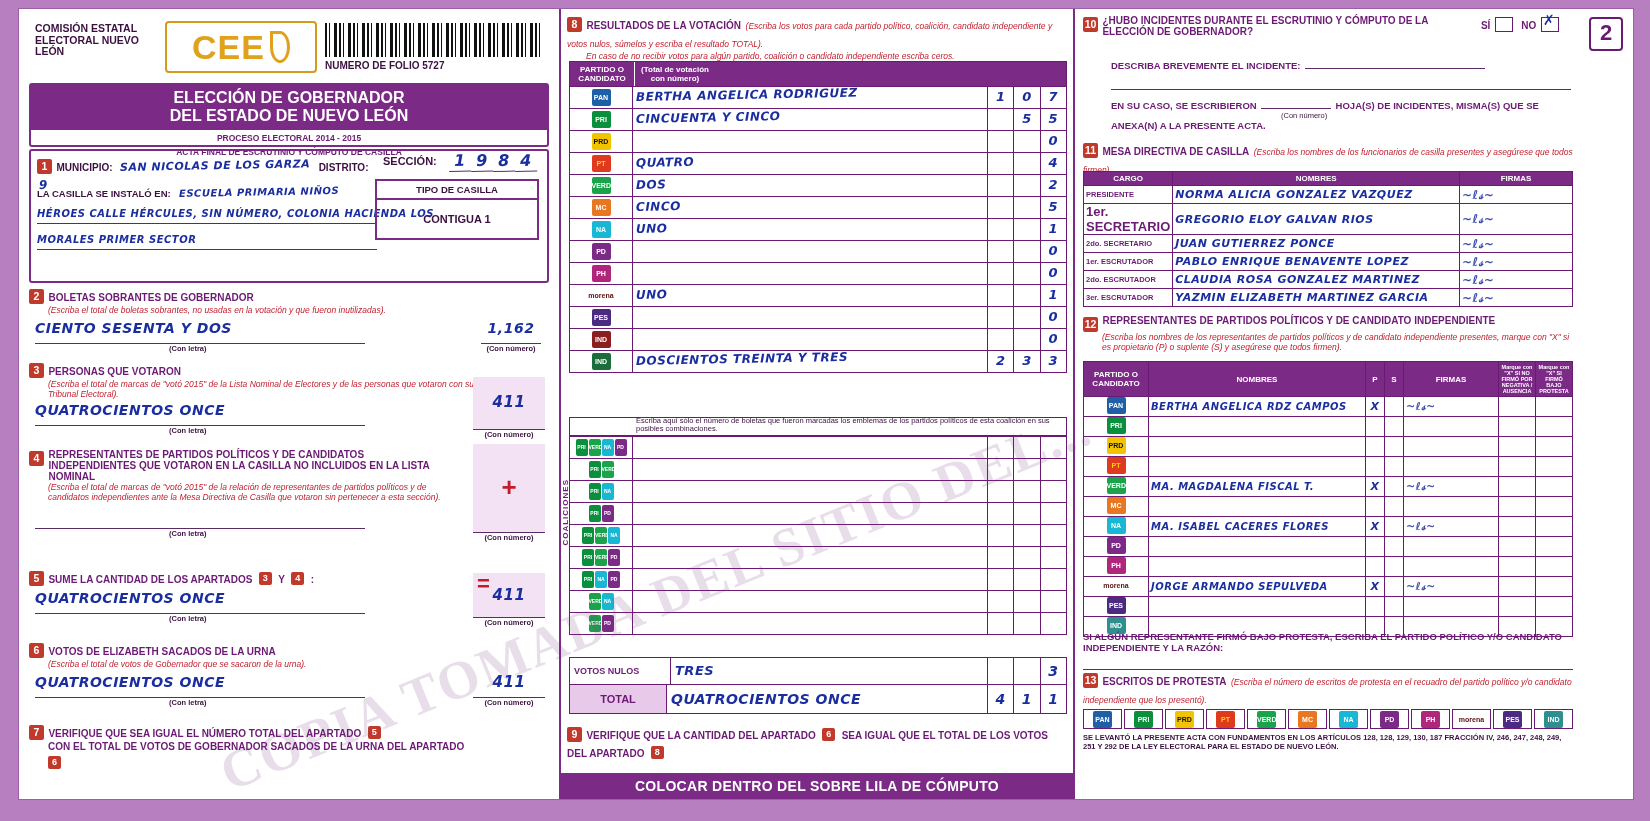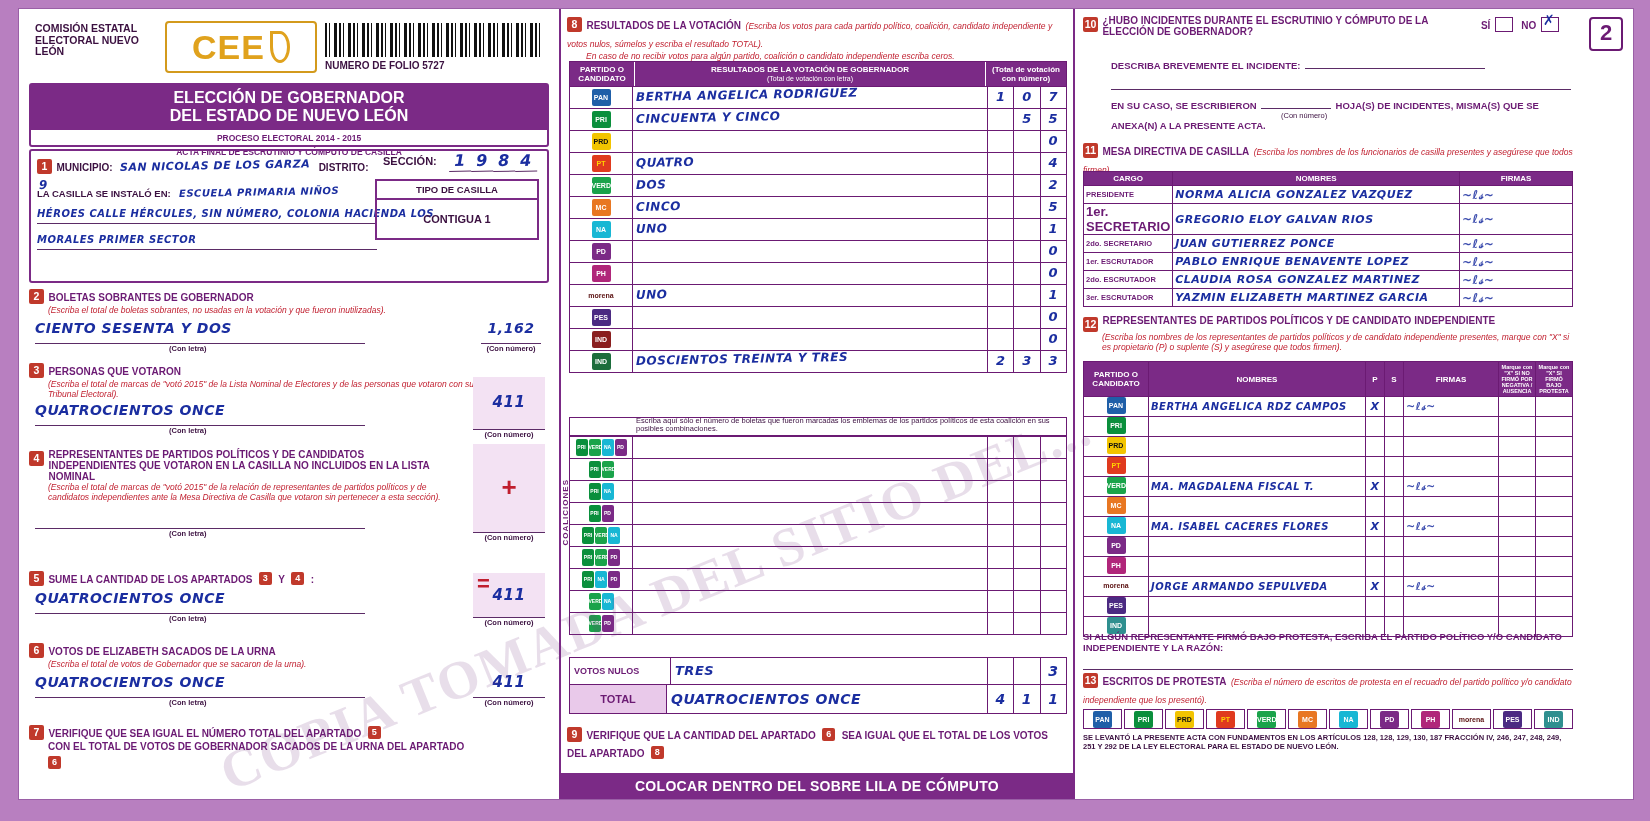--- a/index.html
+++ b/index.html
@@ -286,24 +286,20 @@
       <div style="position:absolute;left:6px;top:6px;width:500px;">
         <span class="numbox">8</span>
         <span class="seclabel purple">RESULTADOS DE LA VOTACIÓN</span>
         <span class="tiny ital red">(Escriba los votos para cada partido político, coalición, candidato independiente y votos nulos, súmelos y escriba el resultado TOTAL).</span>
         <div class="tiny ital red" style="margin-left:19px;">En caso de no recibir votos para algún partido, coalición o candidato independiente escriba ceros.</div>
       </div>
 
       <div class="votetable">
         <div class="vt-head">
           <div class="vt-h1">PARTIDO O CANDIDATO</div>
-          <div class="vt-h2">
-            <div>RESULTADOS DE LA VOTACIÓN DE GOBERNADOR</div>
-            <div style="font-weight:normal;font-size:7px;">(Total de votación con letra)</div>
-          </div>
           <div class="vt-h3">(Total de votación con número)</div>
         </div>
         <div id="vote-rows">
             <div class="vrow">
               <div class="vcell1">
                 <span class="logo-row">
                   <span class="plogo" style="background:#1f5fa8;color:#fff;">PAN</span>
                 </span>
               </div>
               <div class="vcell2"><span class="hw" style="font-size:12px;line-height:20px;padding-left:3px;display:inline-block;">BERTHA ANGELICA RODRIGUEZ</span></div>

